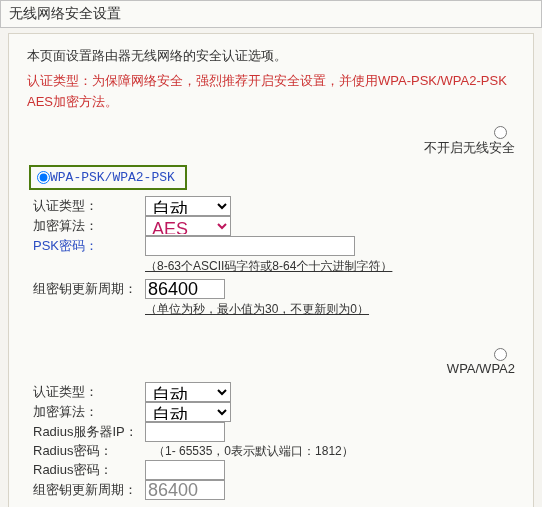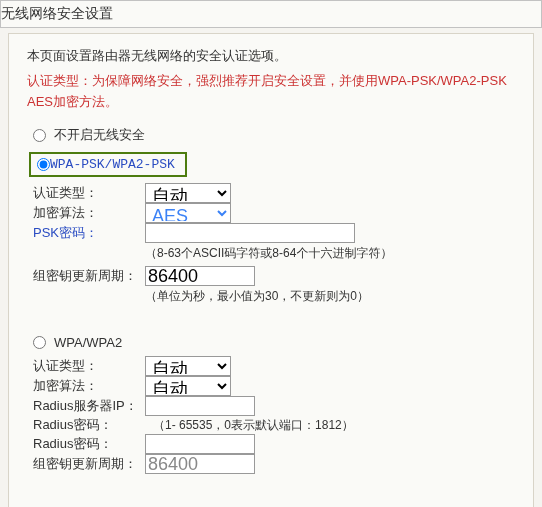--- a/index.html
+++ b/index.html
@@ -7,21 +7,21 @@
       font-family: "Microsoft YaHei", SimSun, Arial, sans-serif;
       font-size: 13px;
       background: #f5f4f0;
       width: 542px;
       height: 507px;
       overflow: hidden;
     }
     .title-bar {
       background: #fafaf7;
       border: 1px solid #c2c2c2;
-      padding: 4px 0;
+      padding: 4px 8px;
       font-size: 14px;
       color: #333;
     }
     .panel {
       margin: 5px 8px;
       border: 1px solid #d8d4c8;
       background: #fafaf7;
       padding: 12px 18px 20px 18px;
       height: 478px;
     }
@@ -31,23 +31,24 @@
       line-height: 1.6;
     }
     .warning {
       color: #c33;
       margin-bottom: 14px;
       line-height: 1.6;
     }
     .opt-block { margin-top: 4px; margin-bottom: 8px; }
     .radio-row {
       display: flex;
-      align-items: center;
+      align-items: flex-end;
       margin: 2px 0 6px 0;
       padding-left: 6px;
+      flex-direction: column;
     }
     .radio-row input[type="radio"] { margin-right: 8px; }
     .radio-label { color: #333; }
     .highlighted {
       border: 2px solid #4d7c0f;
       display: inline-flex;
       align-items: center;
       padding: 3px 10px 3px 6px;
       margin-bottom: 6px;
       margin-left: 2px;
@@ -70,39 +71,40 @@
     .blue-label { color: #2a4cc2; }
     select, input[type="text"] {
       border: 1px solid #999;
       background: #fff;
       font-size: 18px;
       padding: 1px 2px;
       height: 20px;
     }
     select { width: 86px; }
     .psk-input { width: 210px; }
-    .num-input { width: 110px; }
+    .num-input { width: 80px; }
     .disabled-input {
       background: #e8e8e8;
       color: #888;
       border: 1px solid #bbb;
     }
     .hint {
       margin-left: 118px;
       color: #333;
       font-size: 12px;
       margin-top: 2px;
       margin-bottom: 4px;
+      text-decoration: underline;
     }
     .inline-hint {
       margin-left: 8px;
       color: #333;
       font-size: 12px;
     }
-    .select-blue { color: #3b82f6; }
+    .select-blue { color: #be185d; }
     .spacer { height: 18px; }
   </style>
 </head>
 <body>
 
 <div class="title-bar">无线网络安全设置</div>
 
 <div class="panel">
 
   <div class="intro">本页面设置路由器无线网络的安全认证选项。</div>

